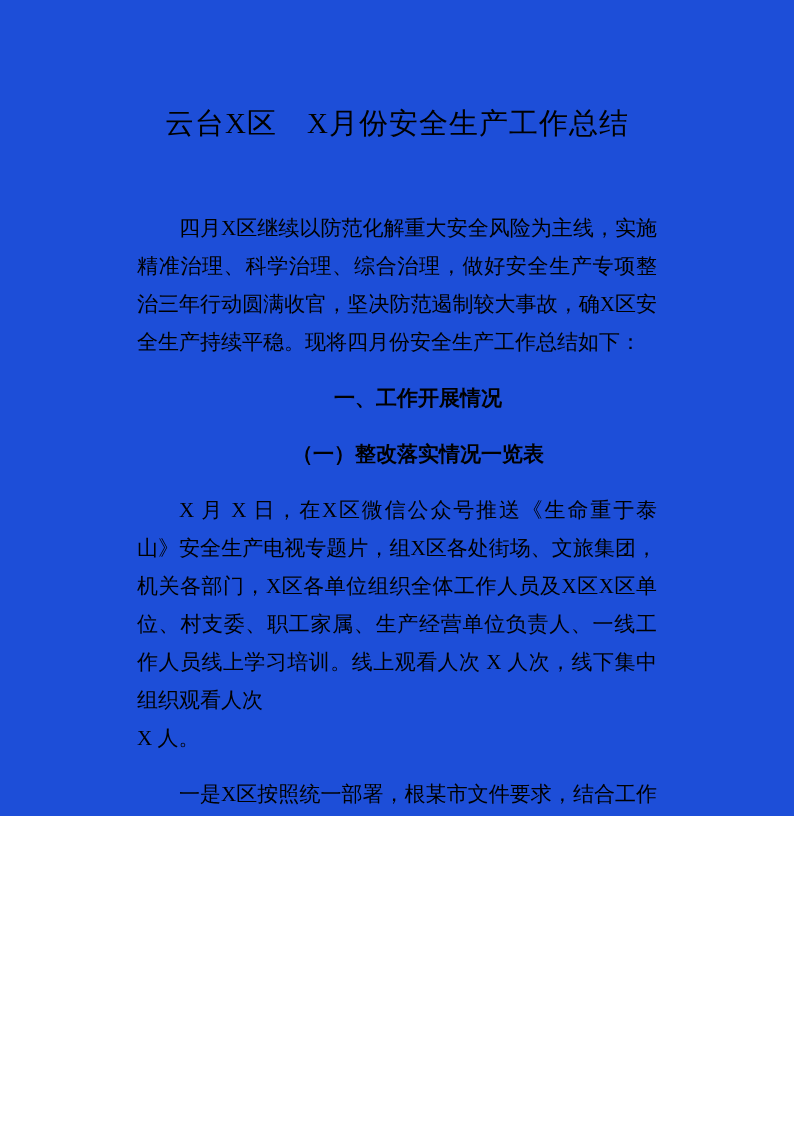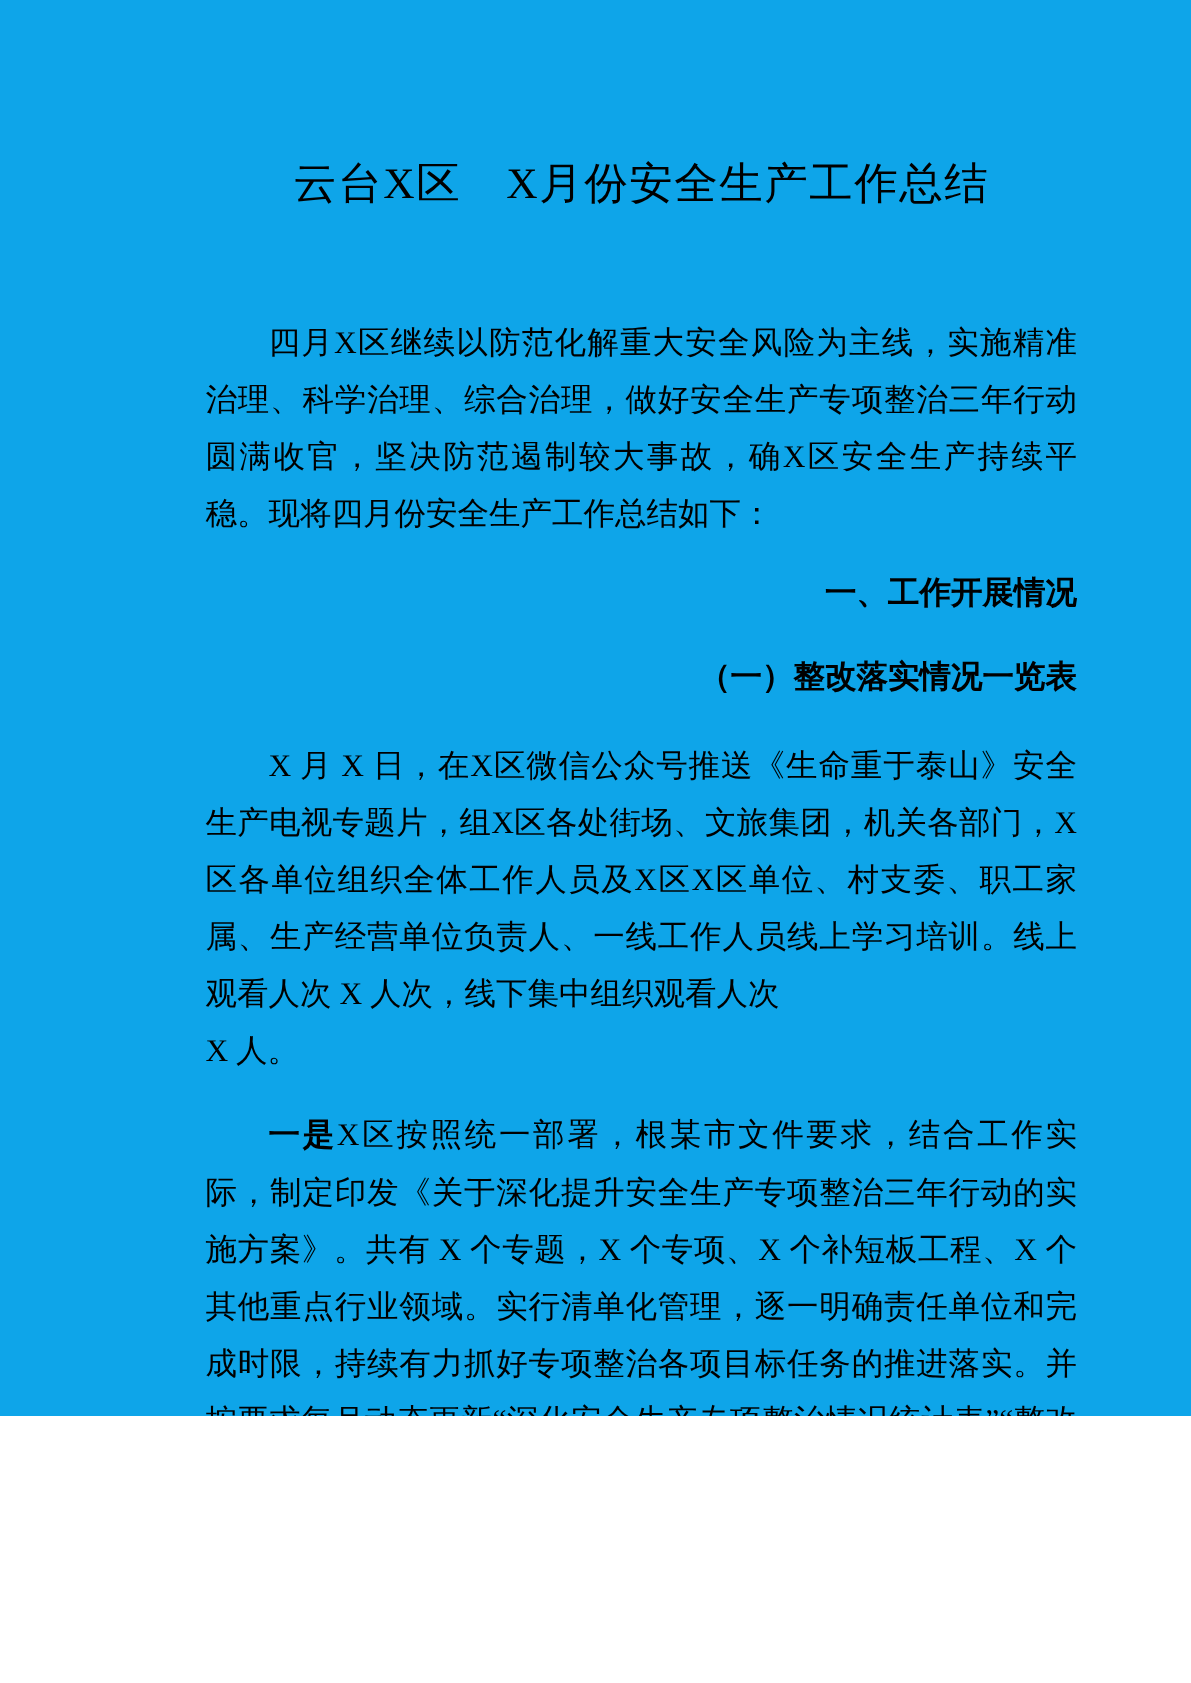--- a/index.html
+++ b/index.html
@@ -3,25 +3,25 @@
 <meta charset="utf-8">
 <style>
   html, body {
     margin: 0;
     padding: 0;
     background: #ffffff;
   }
   .page {
     position: relative;
     width: 794px;
-    height: 944px;
+    height: 816px;
     margin: 0;
-    background: #0ea5e9;
+    background: #1d4ed8;
     box-sizing: border-box;
-    padding: 103px 58px 0 119px;
+    padding: 103px 119px 0 119px;
     overflow: hidden;
     color: #000000;
     font-family: "Liberation Serif", serif;
   }
   .doc-title {
     font-family: "Liberation Serif", serif;
     font-weight: 400;
     font-size: 29px;
     line-height: 40px;
     letter-spacing: 1px;
@@ -35,28 +35,28 @@
   }
   .paragraph {
     font-family: "Liberation Serif", serif;
     font-weight: 400;
     text-align: justify;
     text-indent: 2em;
     white-space: pre-wrap;
     word-break: break-all;
   }
   .heading1, .heading2 {
-    font-family: Liberation Mono, monospace;
+    font-family: Liberation Sans, sans-serif;
     font-weight: 700;
     text-indent: 2em;
-    text-align: right;
+    text-align: center;
   }
   .lead {
     font-family: "Liberation Sans", sans-serif;
-    font-weight: 700;
+    font-weight: 400;
   }
 </style>
 </head>
 <body>
 
 <div class="page">
   <h1 class="doc-title">云台X区　X月份安全生产工作总结</h1>
   <div>
       <p class="block paragraph"><span>四月X区继续以防范化解重大安全风险为主线，实施精准治理、科学治理、综合治理，做好安全生产专项整治三年行动圆满收官，坚决防范遏制较大事故，确X区安全生产持续平稳。现将四月份安全生产工作总结如下：</span></p>
       <h2 class="block heading1"><span>一、工作开展情况</span></h2>

